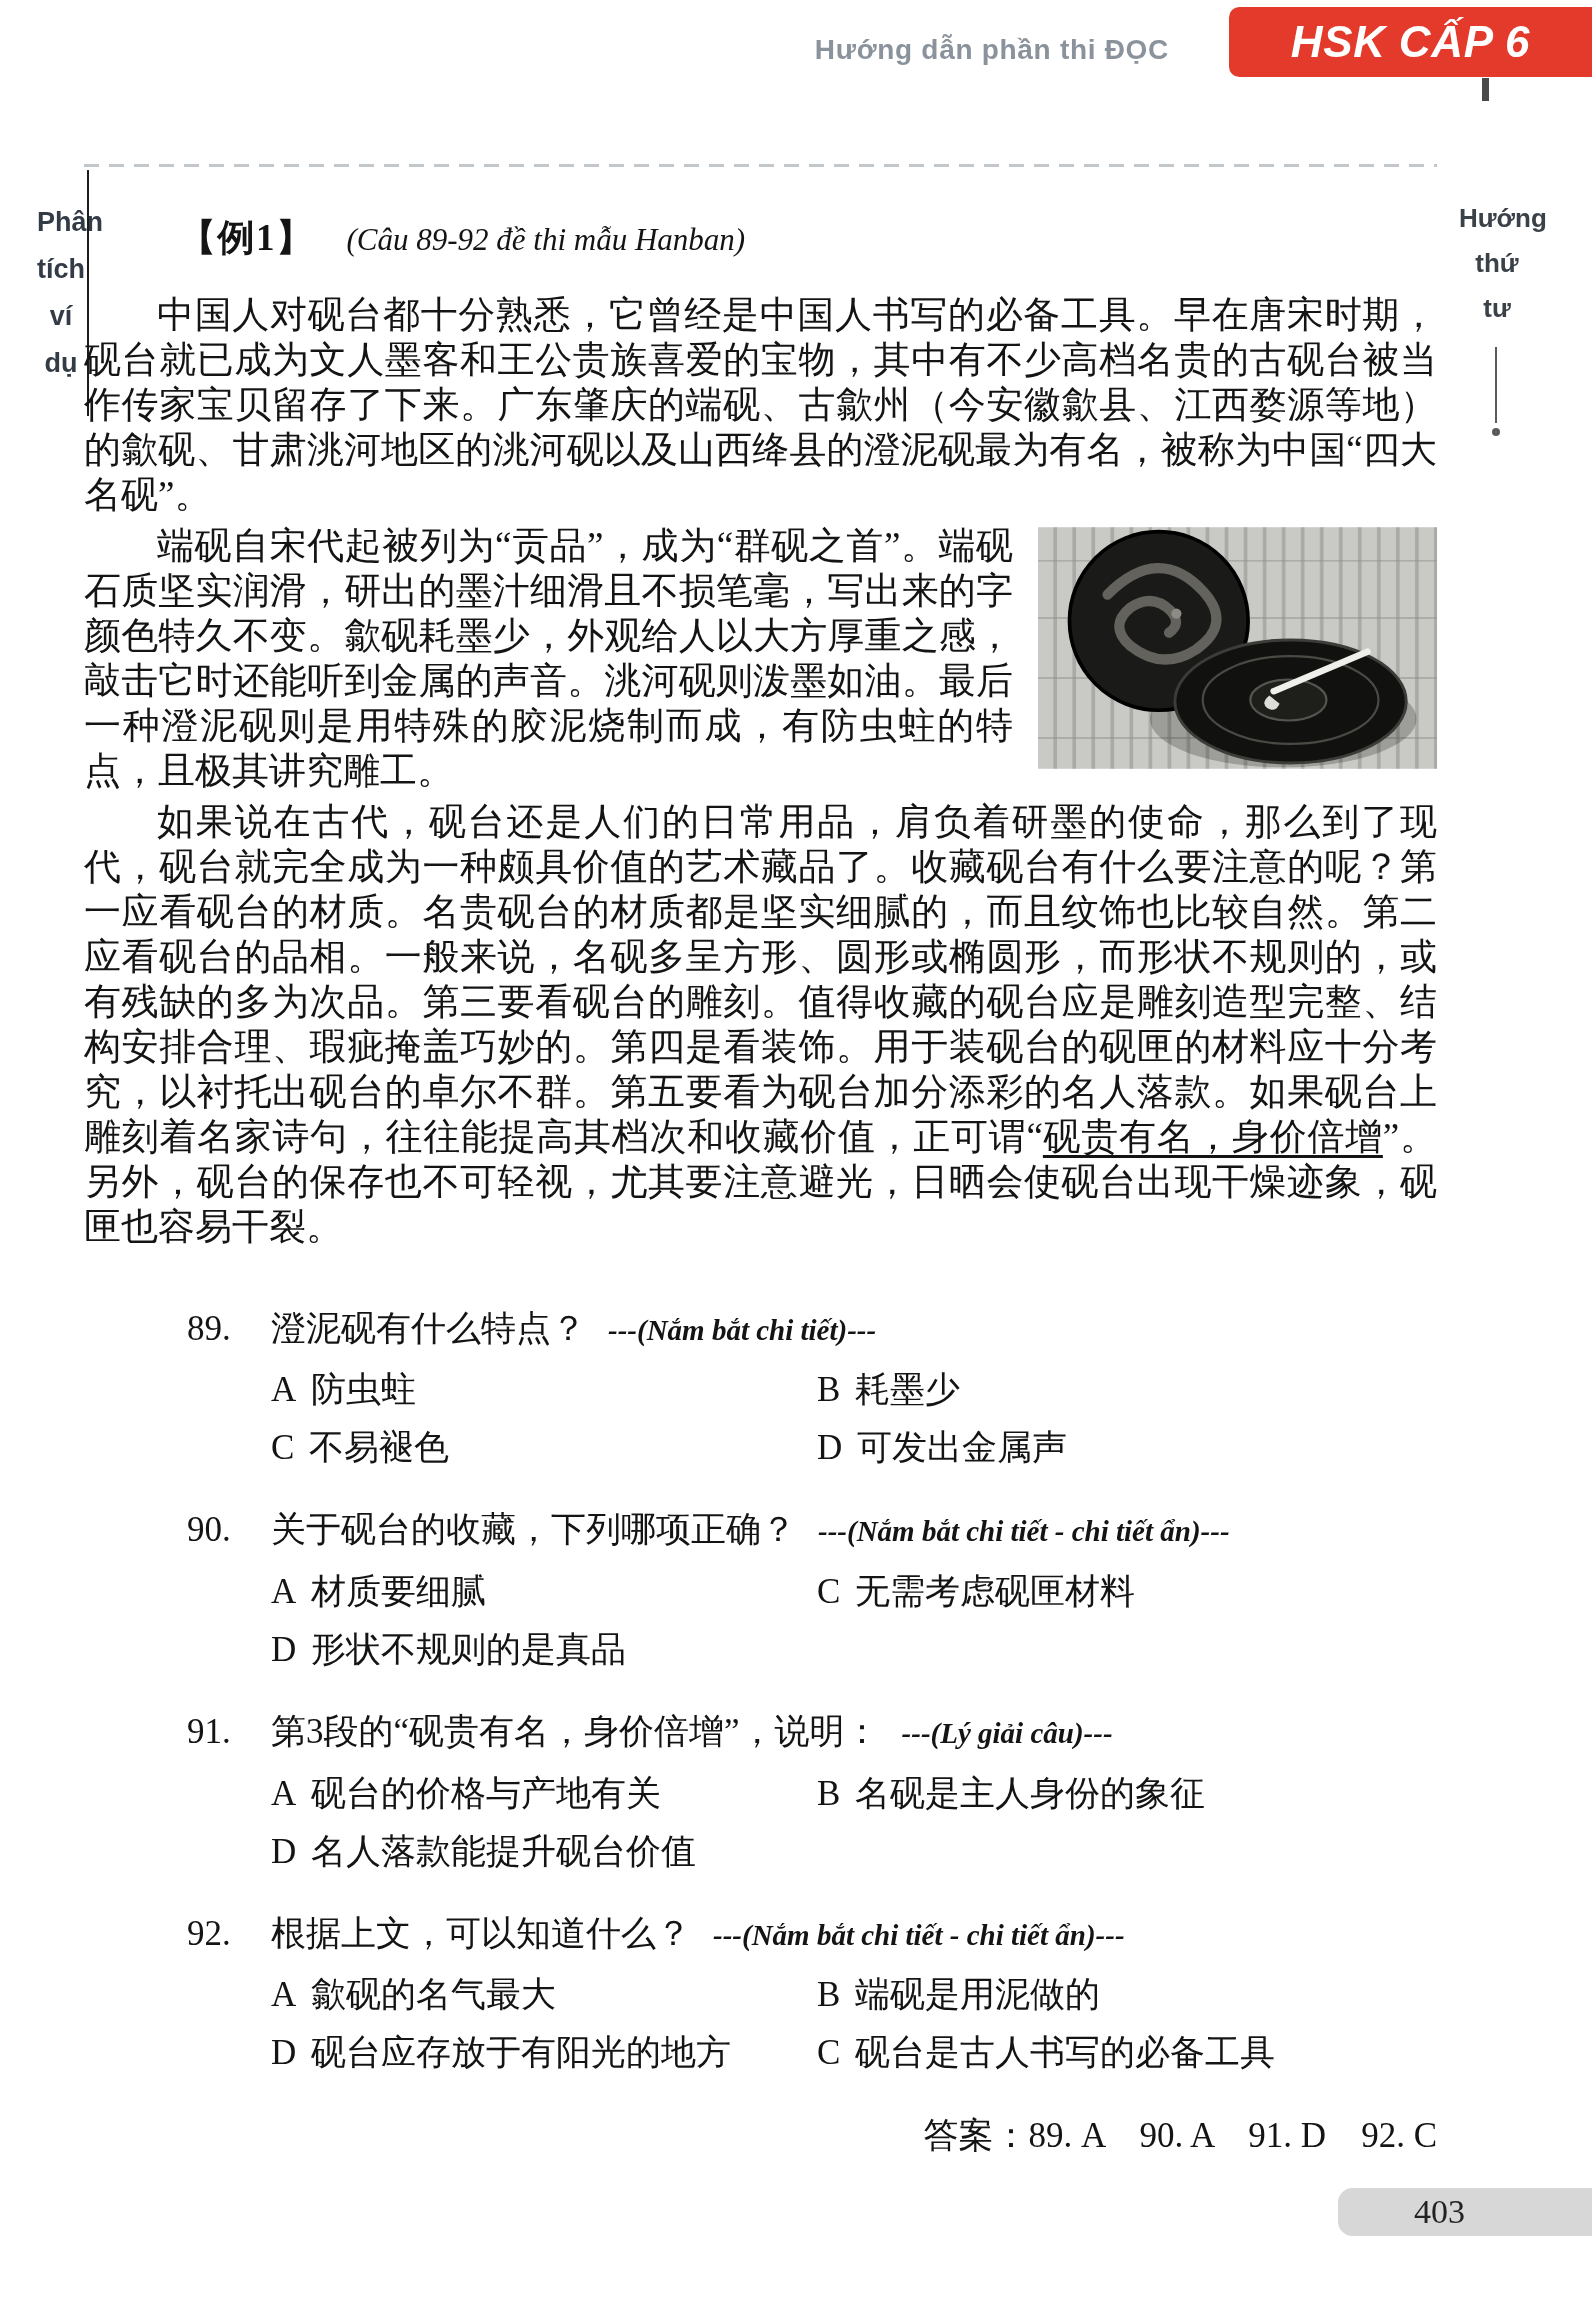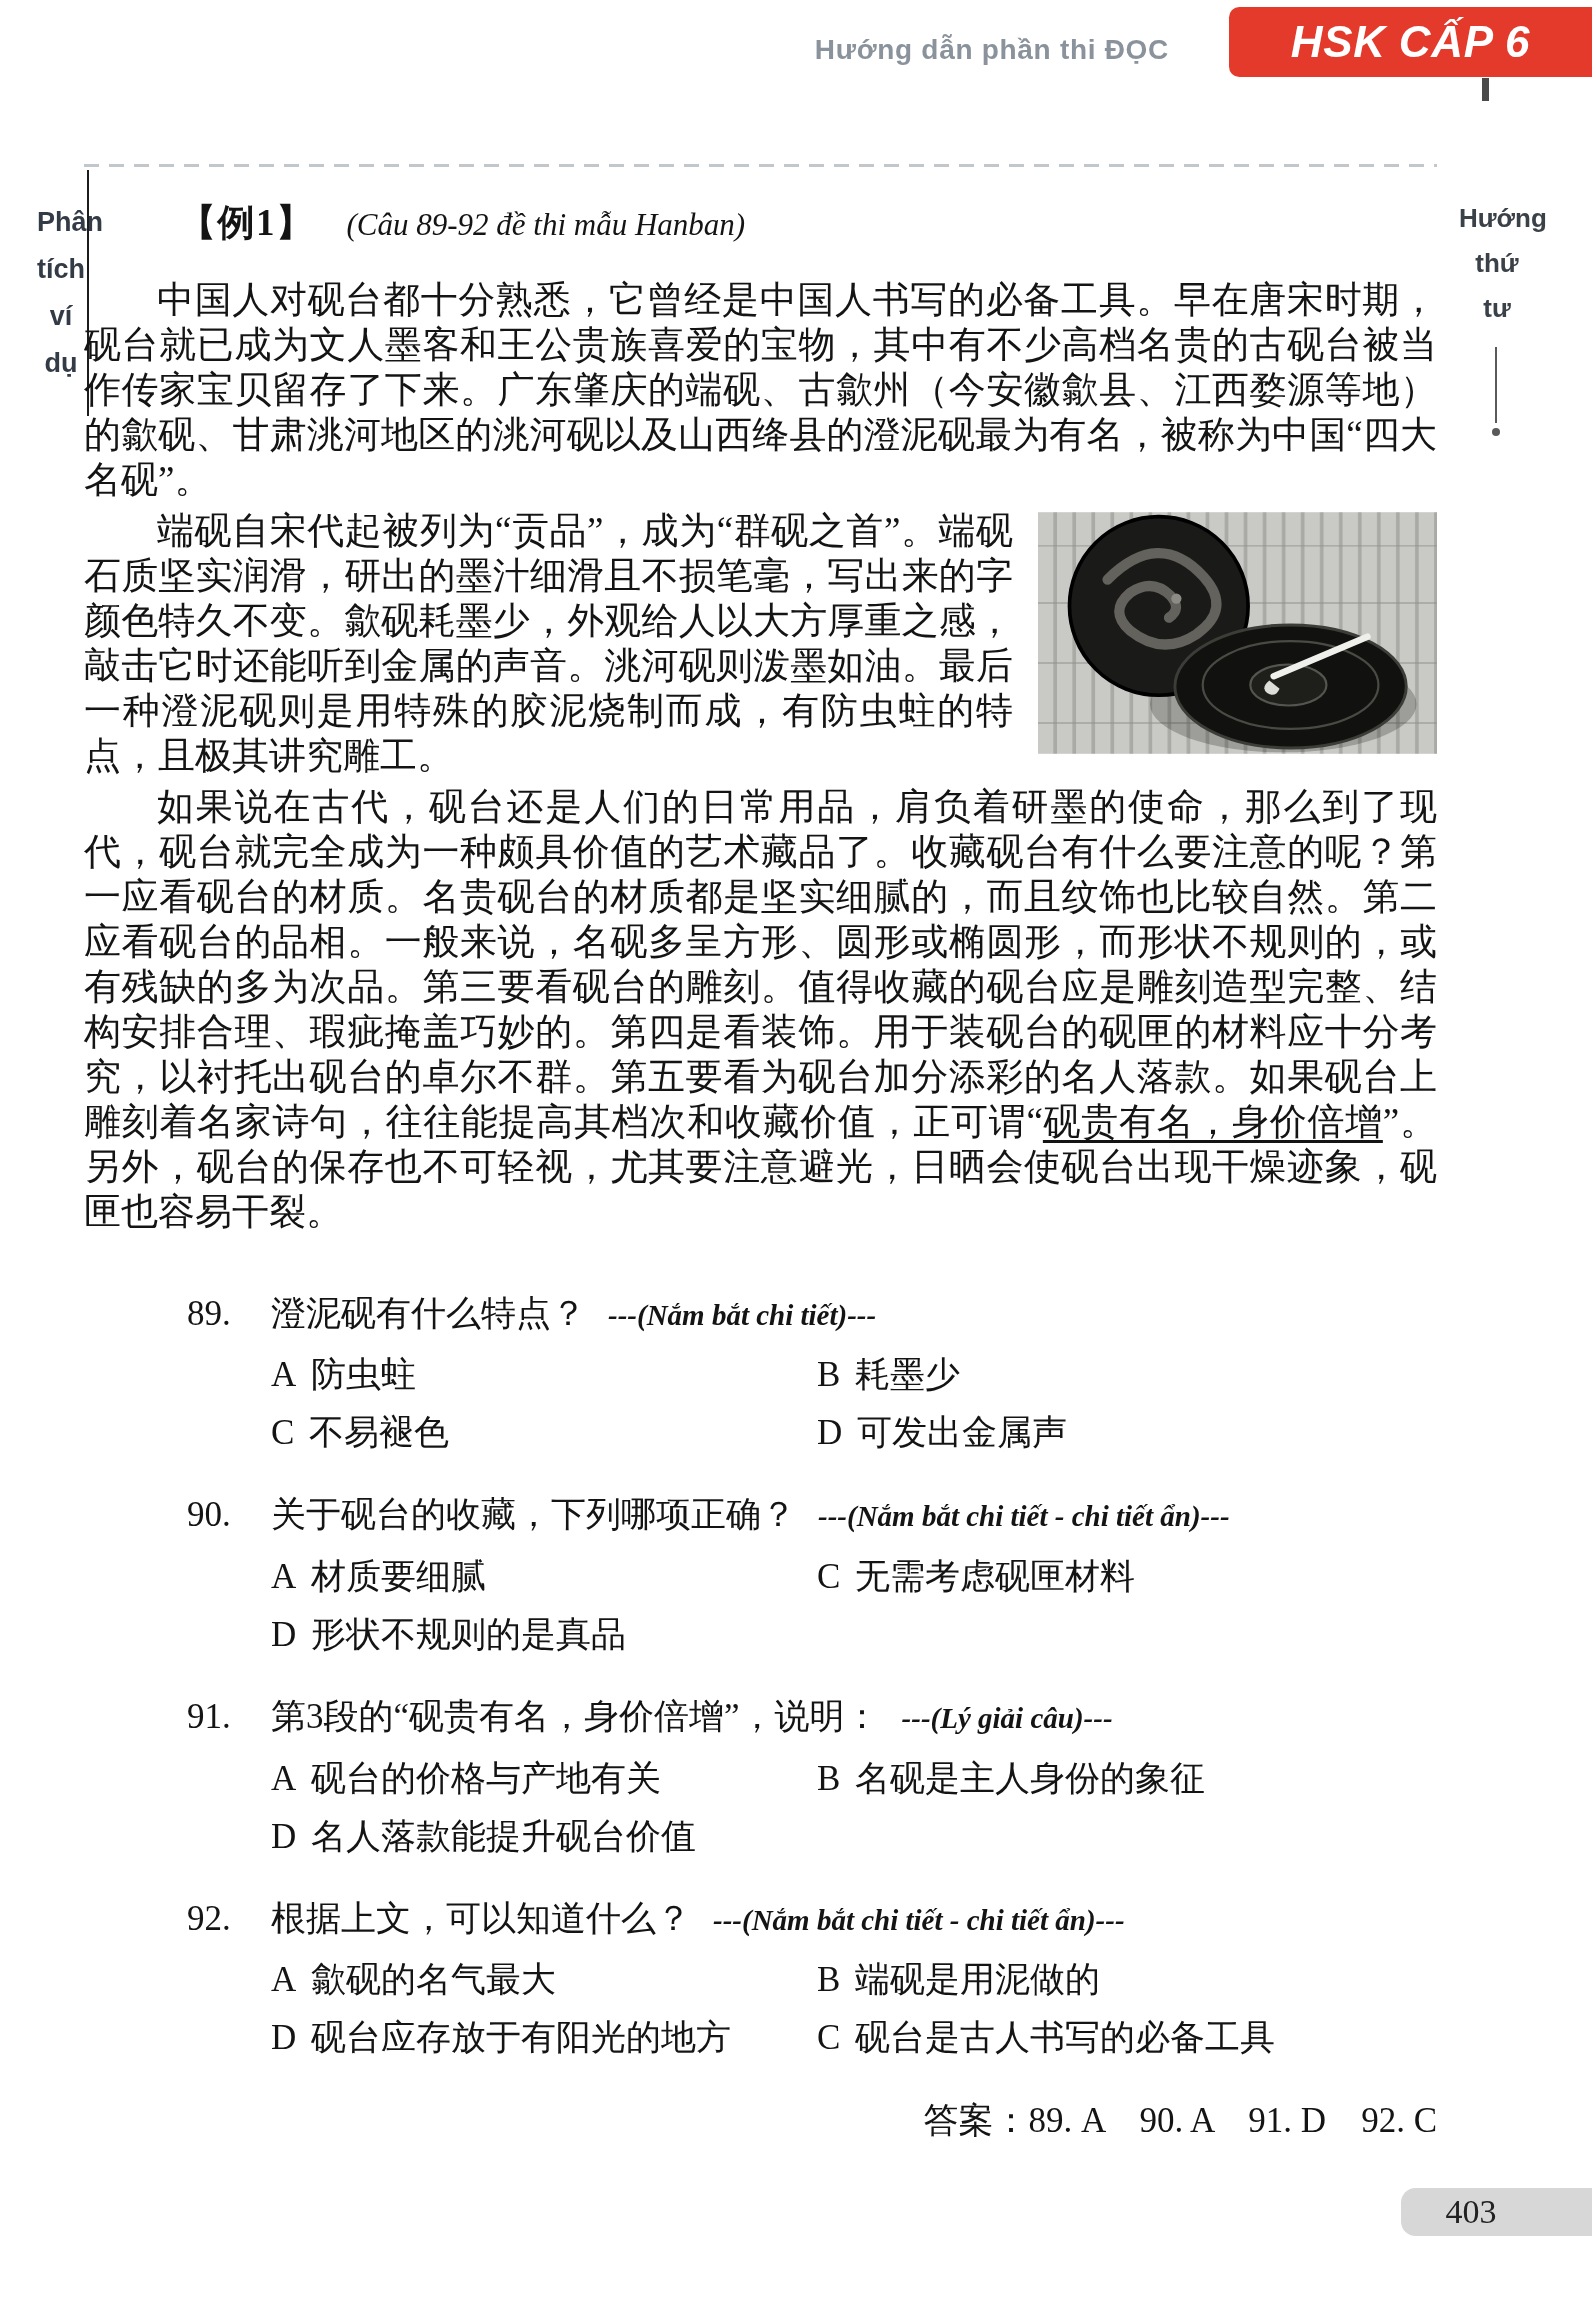--- a/index.html
+++ b/index.html
@@ -66,21 +66,21 @@
   .right-tab-dot {
     position:absolute; left:1492px; top:428px;
     width:8px; height:8px; border-radius:50%; background:#5a5a5a;
   }
 
   
   .content {
     position:absolute; left:84px; top:196px; width:1353px;
   }
   .example-head {
-    margin:2px 0 29px 95px;
+    margin:17px 0 29px 95px;
     display:flex; align-items:baseline; gap:32px;
   }
   .example-label { font-size:37px; font-weight:700; letter-spacing:1.5px; }
   .example-note  { font-size:31px; font-style:italic; }
 
   .para {
     font-size:37px; line-height:45px;
     text-align:justify; text-indent:73px;
     margin-bottom:5.9px;
   }
@@ -108,21 +108,21 @@
   .answers {
     margin-top:26px;
     text-align:right;
     font-size:35px;
     white-space:pre;
   }
 
   
   .page-badge {
     position:absolute; right:0; top:2188px;
-    width:191px; height:48px;
+    width:254px; height:48px;
     background:#d7d7d7;
     border-radius:14.6px 0 0 14.6px;
     display:flex; align-items:center; justify-content:center;
     padding-right:51px;
     font-size:34px; color:#222222;
   }
 </style>
 </head>
 <body>
 

